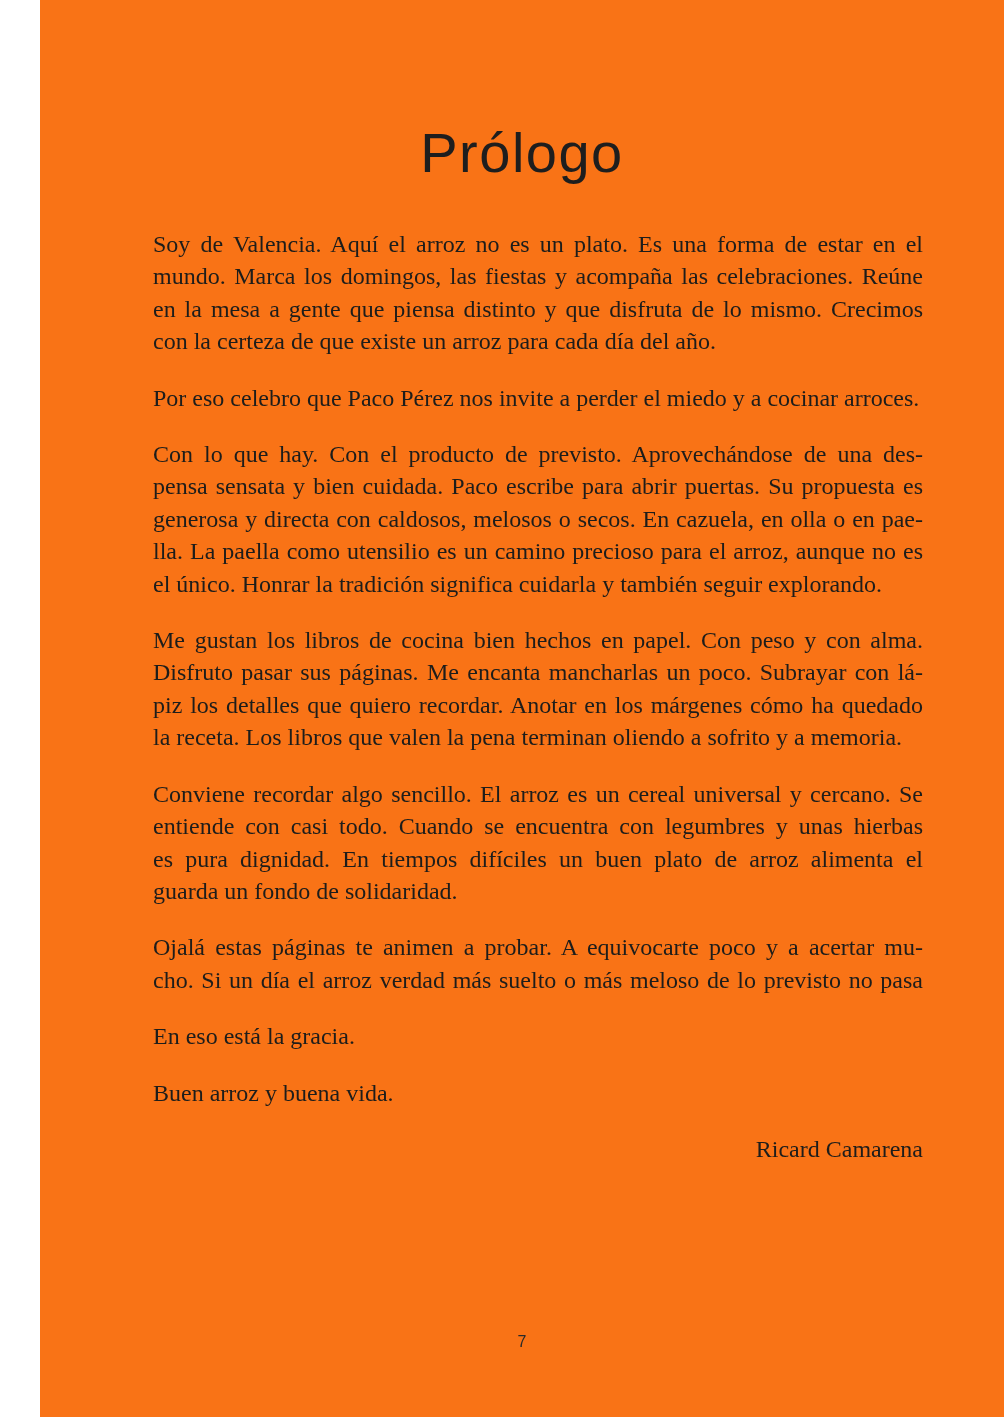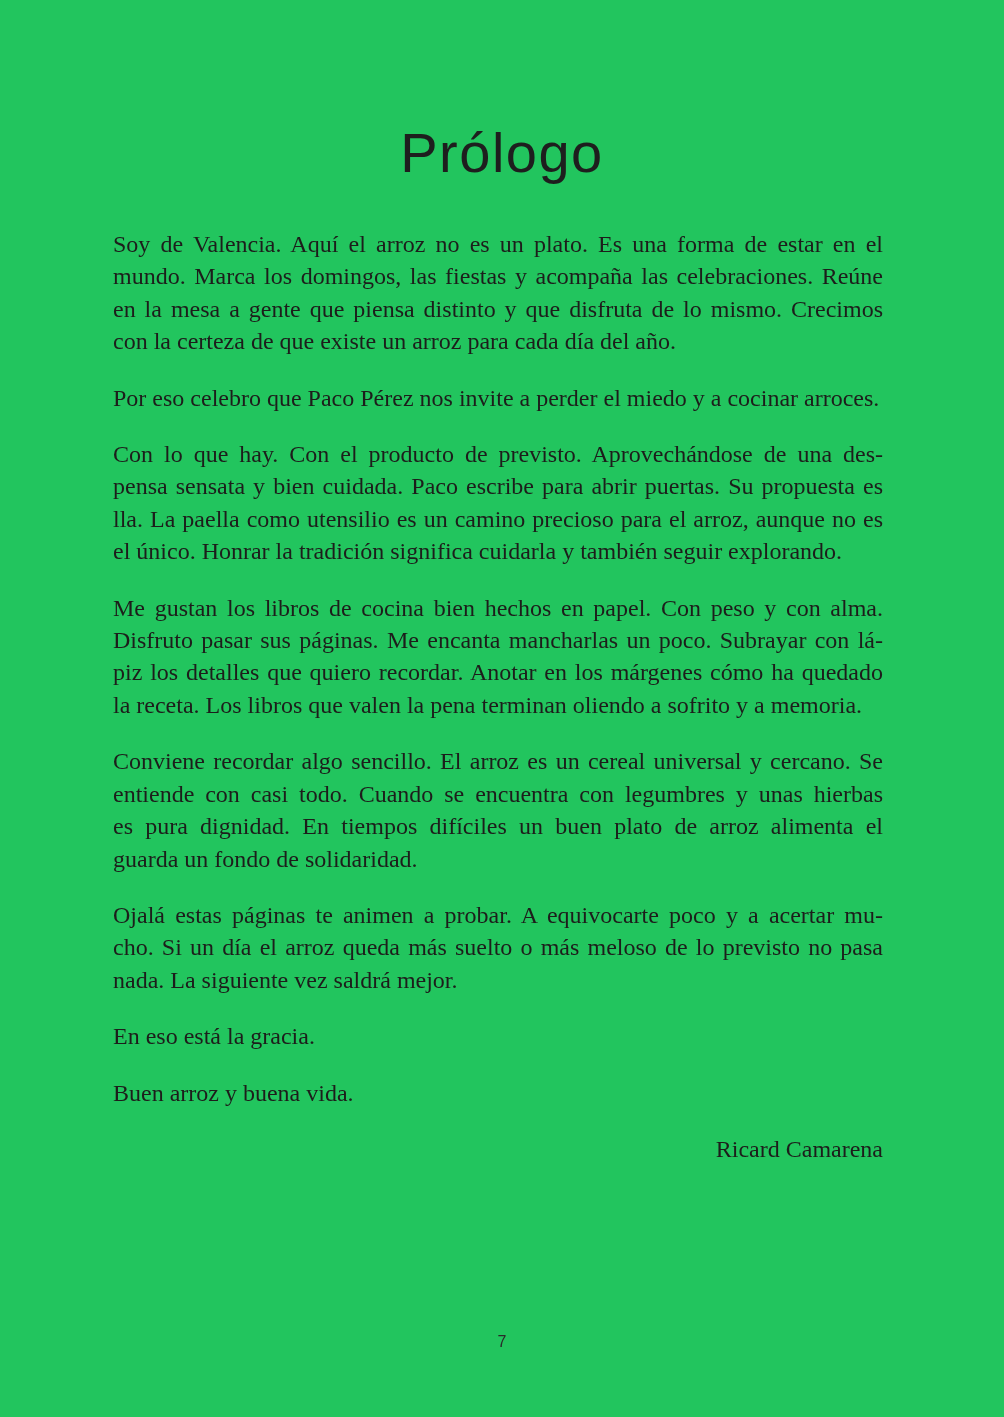--- a/index.html
+++ b/index.html
@@ -11,21 +11,22 @@
     width: 1004px;
     height: 1417px;
     position: relative;
     font-family: "Liberation Serif", serif;
     color: #1d1d1b;
     overflow: hidden;
   }
   .page {
     position: absolute;
     inset: 0;
-    background: #22c55e;
+    background: #f97316;
+    margin-left: 40px;
   }
   .title {
     margin: 121px 0 0 0;
     text-align: center;
     font-family: "Liberation Sans", sans-serif;
     font-weight: 300;
     font-size: 56px;
     letter-spacing: 1.5px;
     color: #1e1e1e;
     line-height: 1.15;
@@ -81,39 +82,39 @@
         <div class="line">mundo. Marca los domingos, las fiestas y acompaña las celebraciones. Reúne</div>
         <div class="line">en la mesa a gente que piensa distinto y que disfruta de lo mismo. Crecimos</div>
         <div class="line last">con la certeza de que existe un arroz para cada día del año.</div>
       </div>
       <div class="para">
         <div class="line last">Por eso celebro que Paco Pérez nos invite a perder el miedo y a cocinar arroces.</div>
       </div>
       <div class="para">
         <div class="line">Con lo que hay. Con el producto de previsto. Aprovechándose de una des-</div>
         <div class="line">pensa sensata y bien cuidada. Paco escribe para abrir puertas. Su propuesta es</div>
+        <div class="line">generosa y directa con caldosos, melosos o secos. En cazuela, en olla o en pae-</div>
         <div class="line">lla. La paella como utensilio es un camino precioso para el arroz, aunque no es</div>
         <div class="line last">el único. Honrar la tradición significa cuidarla y también seguir explorando.</div>
       </div>
       <div class="para">
         <div class="line">Me gustan los libros de cocina bien hechos en papel. Con peso y con alma.</div>
         <div class="line">Disfruto pasar sus páginas. Me encanta mancharlas un poco. Subrayar con lá-</div>
         <div class="line">piz los detalles que quiero recordar. Anotar en los márgenes cómo ha quedado</div>
         <div class="line last">la receta. Los libros que valen la pena terminan oliendo a sofrito y a memoria.</div>
       </div>
       <div class="para">
         <div class="line">Conviene recordar algo sencillo. El arroz es un cereal universal y cercano. Se</div>
         <div class="line">entiende con casi todo. Cuando se encuentra con legumbres y unas hierbas</div>
         <div class="line">es pura dignidad. En tiempos difíciles un buen plato de arroz alimenta el</div>
         <div class="line last">guarda un fondo de solidaridad.</div>
       </div>
       <div class="para">
         <div class="line">Ojalá estas páginas te animen a probar. A equivocarte poco y a acertar mu-</div>
-        <div class="line">cho. Si un día el arroz queda más suelto o más meloso de lo previsto no pasa</div>
-        <div class="line last">nada. La siguiente vez saldrá mejor.</div>
+        <div class="line">cho. Si un día el arroz verdad más suelto o más meloso de lo previsto no pasa</div>
       </div>
       <div class="para">
         <div class="line last">En eso está la gracia.</div>
       </div>
       <div class="para">
         <div class="line last">Buen arroz y buena vida.</div>
       </div>
       <div class="para right">
         <div class="line last">Ricard Camarena</div>
       </div>

